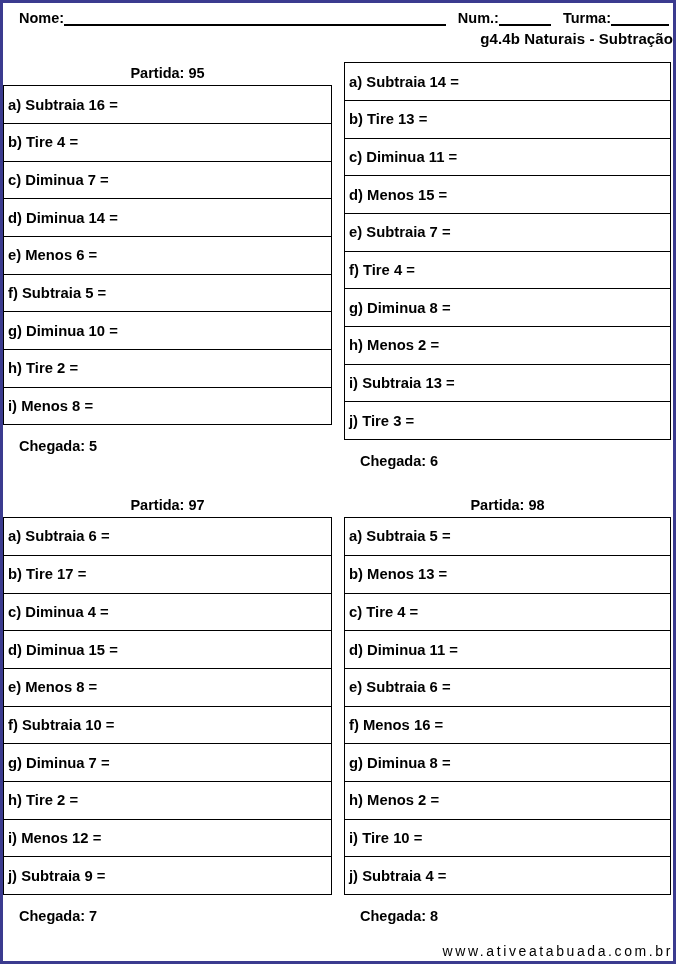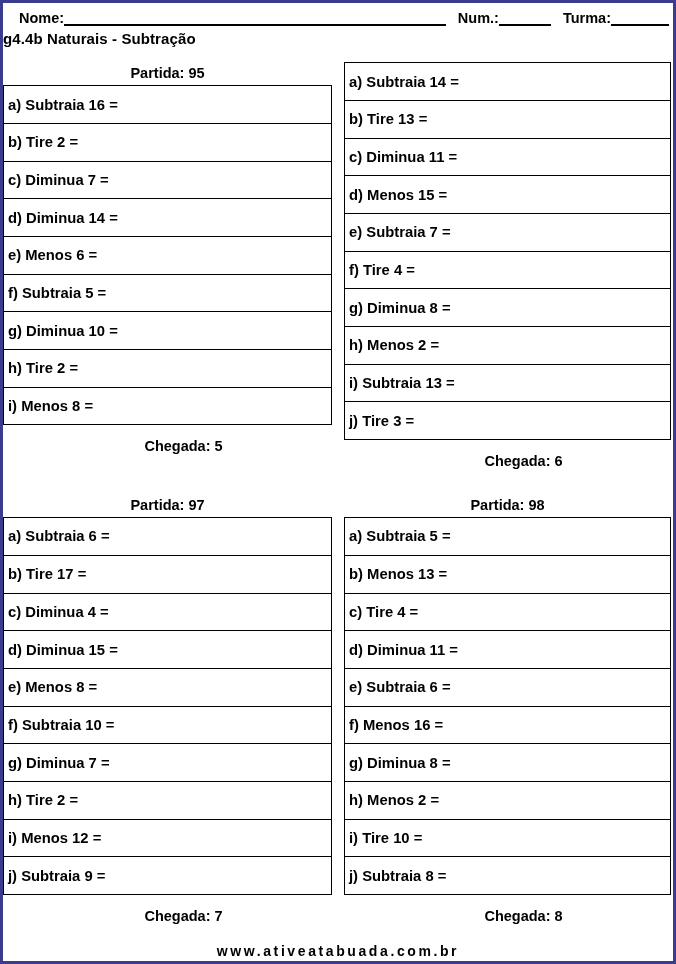--- a/index.html
+++ b/index.html
@@ -37,21 +37,21 @@
     border-bottom: 2px solid #000;
     height: 14px;
     display: inline-block;
   }
   .rule-name  { flex: 1 1 auto; min-width: 40px; }
   .rule-num   { width: 52px; }
   .rule-turma { width: 58px; }
   .gap-sm { width: 12px; }
 
   .title-row {
-    text-align: left;
+    text-align: right;
     font-size: 15px;
     font-weight: bold;
     padding: 4px 0 3px 0;
     letter-spacing: 0.1px;
   }
 
   
   .block {
     display: flex;
     flex-direction: row;
@@ -89,35 +89,35 @@
     font-size: 14.8px;
     font-weight: bold;
     white-space: nowrap;
     text-align: center;
   }
 
   .chegada-wrap {
     height: 42px;
     display: flex;
     align-items: center;
-    justify-content: center;
+    justify-content: flex-start;
   }
   .chegada {
     font-size: 14.5px;
     font-weight: bold;
     white-space: nowrap;
     position: relative;
     left: 16px;
   }
 
   
   .footer {
-    text-align: center;
+    text-align: right;
     font-size: 14px;
-    font-weight: bold;
+    font-weight: normal;
     letter-spacing: 2.6px;
     padding-top: 6px;
     margin-top: auto;
     padding-bottom: 2px;
   }
 </style>
 </head>
 <body>
 
 <div class="page">
@@ -133,21 +133,21 @@
     <span class="rule rule-turma"></span>
   </div>
 
   <div class="title-row">g4.4b Naturais - Subtração</div>
 
   <div class="block">
     <div class="col col-left">
       <div class="partida">Partida: 95</div>
       <div class="qtable">
         <div class="qrow">a) Subtraia 16 =</div>
-        <div class="qrow">b) Tire 2 =</div>
+        <div class="qrow">b) Tire 4 =</div>
         <div class="qrow">c) Diminua 7 =</div>
         <div class="qrow">d) Diminua 14 =</div>
         <div class="qrow">e) Menos 6 =</div>
         <div class="qrow">f) Subtraia 5 =</div>
         <div class="qrow">g) Diminua 10 =</div>
         <div class="qrow">h) Tire 2 =</div>
         <div class="qrow">i) Menos 8 =</div>
       </div>
       <div class="chegada-wrap">
         <span class="chegada">Chegada: 5</span>
@@ -196,21 +196,21 @@
       <div class="qtable">
         <div class="qrow">a) Subtraia 5 =</div>
         <div class="qrow">b) Menos 13 =</div>
         <div class="qrow">c) Tire 4 =</div>
         <div class="qrow">d) Diminua 11 =</div>
         <div class="qrow">e) Subtraia 6 =</div>
         <div class="qrow">f) Menos 16 =</div>
         <div class="qrow">g) Diminua 8 =</div>
         <div class="qrow">h) Menos 2 =</div>
         <div class="qrow">i) Tire 10 =</div>
-        <div class="qrow">j) Subtraia 8 =</div>
+        <div class="qrow">j) Subtraia 4 =</div>
       </div>
       <div class="chegada-wrap">
         <span class="chegada">Chegada: 8</span>
       </div>
     </div>
   </div>
 
   <div class="footer">www.ativeatabuada.com.br</div>
 
 </div>

